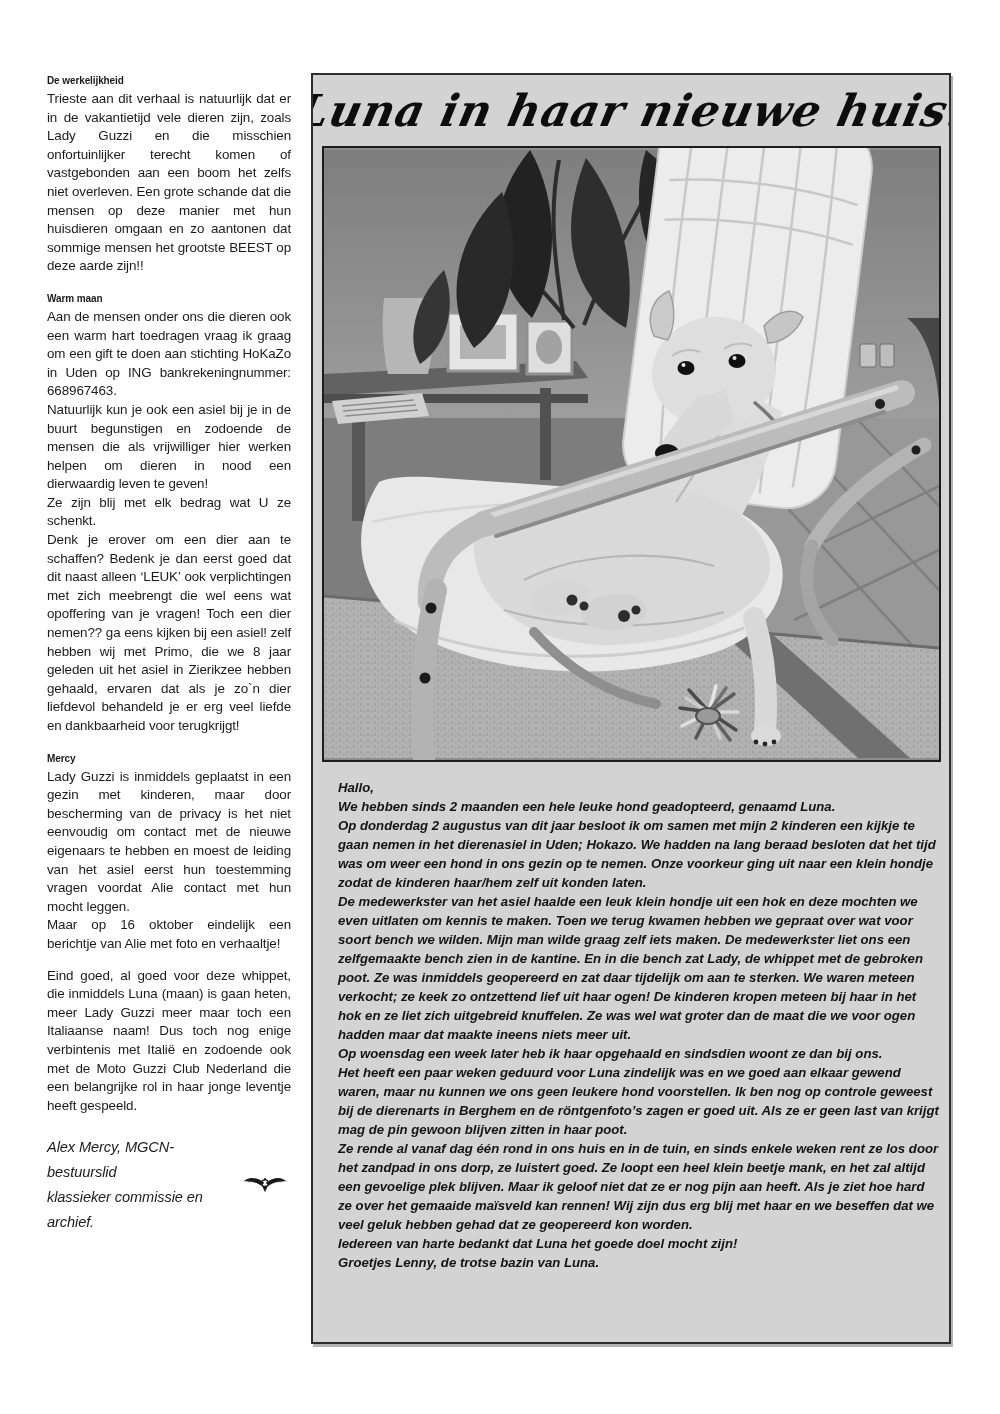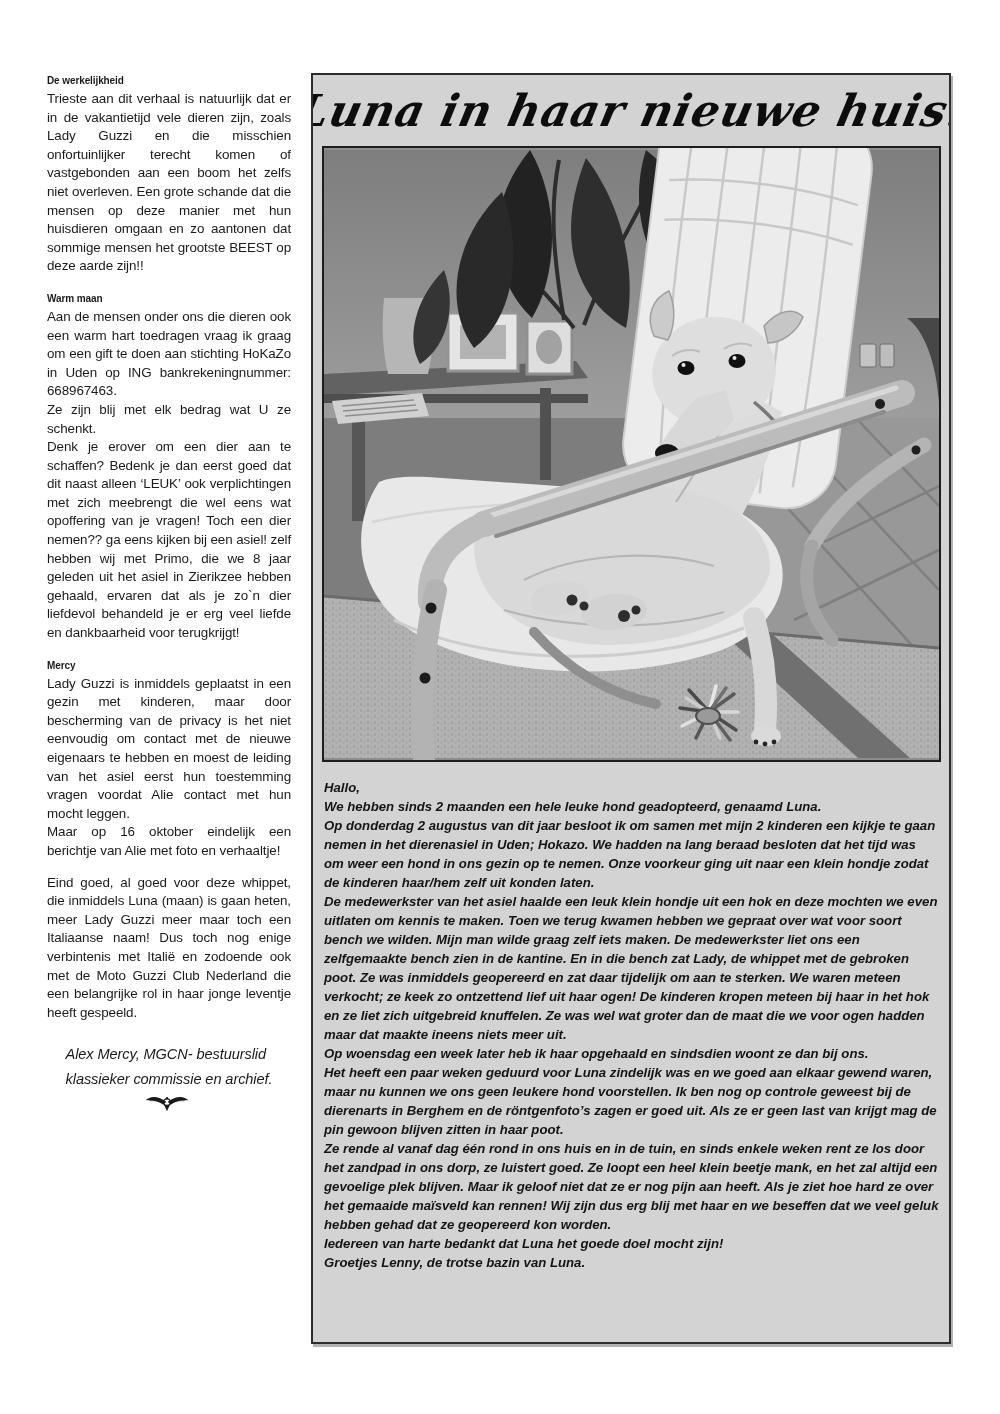--- a/index.html
+++ b/index.html
@@ -12,21 +12,21 @@
     position:absolute;left:47px;top:58px;width:244px;
     font-size:13.4px;line-height:18.6px;text-align:justify;
     letter-spacing:-0.1px;
   }
   .left-col p{margin:0;}
   .left-col h3{
     margin:13px 0 0 0;font-size:10px;line-height:19px;font-weight:bold;
   }
   .final-para{margin-top:13px !important;}
   .signature{
-    margin-top:20px;display:flex;align-items:center;justify-content:space-between;flex-direction:column;
+    margin-top:20px;display:flex;align-items:center;justify-content:space-between;
   }
   .signature .sig-text{
     font-style:italic;font-size:14.6px;line-height:25px;text-align:left;
   }
   .signature svg{flex:0 0 auto;margin-right:4px;}
   
   .panel{
     position:absolute;left:311px;top:73px;width:640px;height:1271px;
     background:#d3d3d3;border:2px solid #2c2c2c;box-sizing:border-box;
     box-shadow:2px 3px 0 rgba(0,0,0,0.3);overflow:hidden;
@@ -37,41 +37,42 @@
   .panel-title span{
     font-family:"DejaVu Serif",serif;font-style:italic;font-weight:bold;
     font-size:44px;color:#0d0d0d;transform:skewX(-12deg);
     letter-spacing:1px;white-space:nowrap;
   }
   .photo-frame{
     width:615px;height:612px;margin:0 auto;border:2px solid #1d1d1d;
     background:#8d8d8d;overflow:hidden;
   }
   .letter{
-    padding:16px 10px 0 11px;
+    padding:16px 10px 0 25px;
     font-weight:bold;font-style:italic;
     font-size:13.2px;line-height:19px;color:#141414;
   }
   .letter p{margin:0;}
   .letter .block{}
   .page-number{
     position:absolute;right:52px;top:1414px;
     font-size:12px;font-weight:bold;color:#111;
   }
 </style>
 </head>
 <body>
 
 <div class="left-col">
 
   <h3>De werkelijkheid</h3>
   <p>Trieste aan dit verhaal is natuurlijk dat er in de vakantietijd vele dieren zijn, zoals Lady Guzzi en die misschien onfortuinlijker terecht komen of vastgebonden aan een boom het zelfs niet overleven. Een grote schande dat die mensen op deze manier met hun huisdieren omgaan en zo aantonen dat sommige mensen het grootste BEEST op deze aarde zijn!!</p>
 
   <h3>Warm maan</h3>
   <p>Aan de mensen onder ons die dieren ook een warm hart toedragen vraag ik graag om een gift te doen aan stichting HoKaZo in Uden op ING bankrekeningnummer: 668967463.</p>
+  <p>Natuurlijk kun je ook een asiel bij je in de buurt begunstigen en zodoende de mensen die als vrijwilliger hier werken helpen om dieren in nood een dierwaardig leven te geven!</p>
   <p>Ze zijn blij met elk bedrag wat U ze schenkt.</p>
   <p>Denk je erover om een dier aan te schaffen? Bedenk je dan eerst goed dat dit naast alleen ‘LEUK’ ook verplichtingen met zich meebrengt die wel eens wat opoffering van je vragen! Toch een dier nemen?? ga eens kijken bij een asiel! zelf hebben wij met Primo, die we 8 jaar geleden uit het asiel in Zierikzee hebben gehaald, ervaren dat als je zo`n dier liefdevol behandeld je er erg veel liefde en dankbaarheid voor terugkrijgt!</p>
 
   <h3>Mercy</h3>
   <p>Lady Guzzi is inmiddels geplaatst in een gezin met kinderen, maar door bescherming van de privacy is het niet eenvoudig om contact met de nieuwe eigenaars te hebben en moest de leiding van het asiel eerst hun toestemming vragen voordat Alie contact met hun mocht leggen.</p>
   <p>Maar op 16 oktober eindelijk een berichtje van Alie met foto en verhaaltje!</p>
 
   <p class="final-para">Eind goed, al goed voor deze whippet, die inmiddels Luna (maan) is gaan heten, meer Lady Guzzi meer maar toch een Italiaanse naam! Dus toch nog enige verbintenis met Italië en zodoende ook met de Moto Guzzi Club Nederland die een belangrijke rol in haar jonge leventje heeft gespeeld.</p>
 
   <div class="signature">

